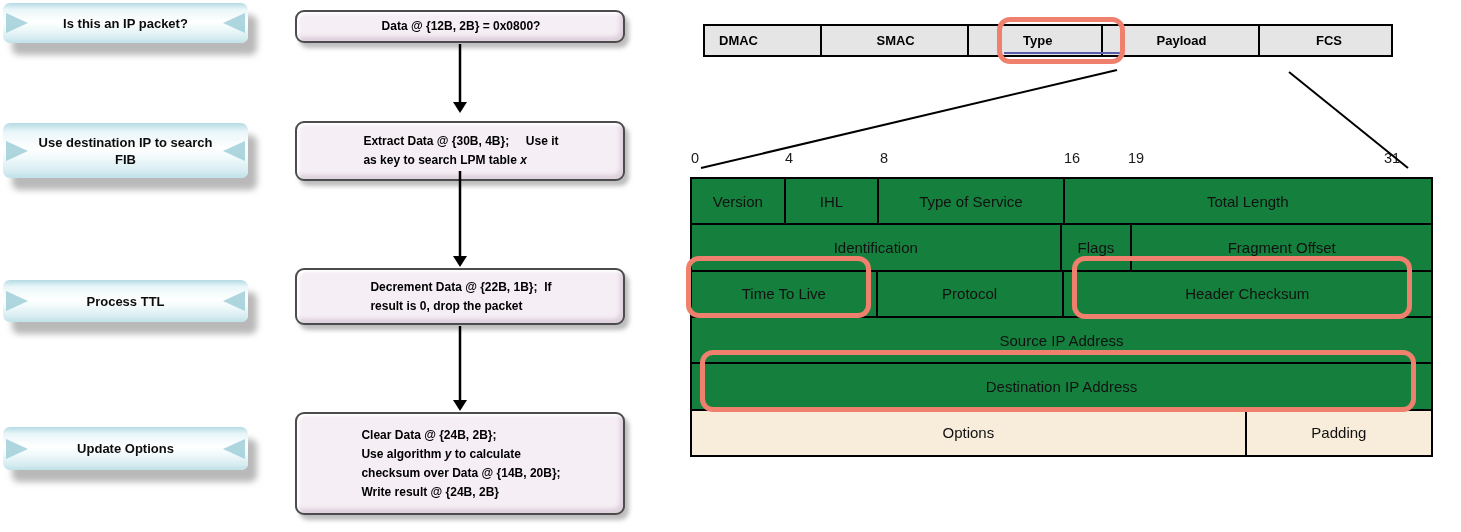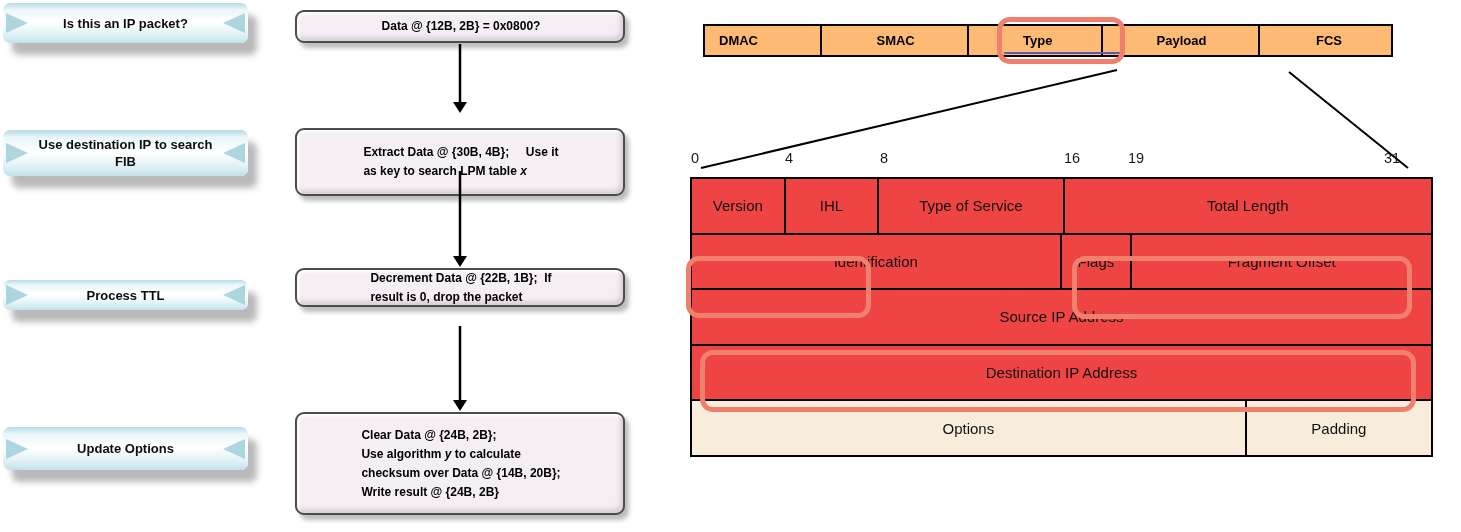--- a/index.html
+++ b/index.html
@@ -29,34 +29,34 @@
     padding:2px 14px 2px 16px;
     box-shadow:4px 5px 4px rgba(135,135,135,0.55),
                inset 2px 2px 3px #ffffff,
                inset -3px -4px 4px rgba(188,168,188,0.45);
     justify-content:center;
   }
 
   
   .eth-frame{
     position:absolute;left:703px;top:24px;width:690px;height:33px;box-sizing:border-box;
-    border:2px solid #000;background:#fdba74;display:flex;gap:40px;
+    border:2px solid #000;background:#e5e5e5;display:flex;gap:40px;
   }
   .eth-cell{display:flex;align-items:center;padding-left:14px;box-sizing:border-box;
     border-right:2px solid #000;font-weight:bold;font-size:13px;color:#000;}
   .eth-cell:last-child{border-right:none;padding-left:16px;}
 
   
   .bit-label{position:absolute;top:150px;transform:translateX(-50%);
     font-size:14.5px;color:#1a1a1a;}
 
   
   .ip-table{
     position:absolute;left:690px;top:177px;width:743px;height:280px;box-sizing:border-box;
-    border:2px solid #000;background:#ef4444;display:flex;flex-direction:column;
+    border:2px solid #000;background:#15803d;display:flex;flex-direction:column;
   }
   .ip-row{flex:1;display:flex;border-bottom:2px solid #000;box-sizing:border-box;}
   .ip-row:last-child{border-bottom:none;background:#f8ecda;}
   .ip-cell{display:flex;align-items:center;justify-content:center;box-sizing:border-box;
     border-right:2px solid #000;font-size:15px;color:#111;text-align:center;}
   .ip-cell:last-child{border-right:none;}
 
   
   .hl{position:absolute;border:5px solid #f0806e;border-radius:13px;
       box-sizing:border-box;pointer-events:none;z-index:5;}
@@ -66,35 +66,35 @@
 
   svg.overlay{position:absolute;left:0;top:0;width:1461px;height:532px;pointer-events:none;}
 </style>
 </head>
 <body>
 
 <div id="canvas">
 
   <div class="ribbon" style="top:3px;height:40px;">Is this an IP packet?</div>
 
-  <div class="ribbon" style="top:130px;height:46px;">Use destination IP to search FIB</div>
+  <div class="ribbon" style="top:123px;height:55px;">Use destination IP to search FIB</div>
 
-  <div class="ribbon" style="top:280px;height:30px;">Process TTL</div>
+  <div class="ribbon" style="top:280px;height:42px;">Process TTL</div>
 
   <div class="ribbon" style="top:427px;height:43px;">Update Options</div>
 
   <div class="flow-box" style="top:10px;height:33px;">
     <div><span>Data @ {12B, 2B} = 0x0800?</span></div>
   </div>
 
-  <div class="flow-box" style="top:128px;height:68px;">
+  <div class="flow-box" style="top:121px;height:60px;">
     <div><span>Extract Data @ {30B, 4B};&nbsp;&nbsp;&nbsp;&nbsp; Use it</span><br><span>as key to search LPM table </span><span style="font-style: italic;">x</span></div>
   </div>
 
-  <div class="flow-box" style="top:268px;height:39px;">
+  <div class="flow-box" style="top:268px;height:57px;">
     <div><span>Decrement Data @ {22B, 1B};&nbsp; If</span><br><span>result is 0, drop the packet</span></div>
   </div>
 
   <div class="flow-box" style="top:412px;height:103px;">
     <div><span>Clear Data @ {24B, 2B};</span><br><span>Use algorithm </span><span style="font-style: italic;">y</span><span> to calculate</span><br><span>checksum over Data @ {14B, 20B};</span><br><span>Write result @ {24B, 2B}</span></div>
   </div>
 
   <div class="eth-frame">
     <div class="eth-cell" style="flex:157 0 0;">DMAC</div>
     <div class="eth-cell" style="flex:140 0 0;">SMAC</div>
@@ -115,20 +115,25 @@
     <div class="ip-row">
       <div class="ip-cell" style="flex:4 0 0;">Version</div>
       <div class="ip-cell" style="flex:4 0 0;text-align:center;">IHL</div>
       <div class="ip-cell" style="flex:8 0 0;">Type of Service</div>
       <div class="ip-cell" style="flex:16 0 0;">Total Length</div>
     </div>
     <div class="ip-row">
       <div class="ip-cell" style="flex:16 0 0;">Identification</div>
       <div class="ip-cell" style="flex:3 0 0;">Flags</div>
       <div class="ip-cell" style="flex:13 0 0;">Fragment Offset</div>
+    </div>
+    <div class="ip-row">
+      <div class="ip-cell" style="flex:8 0 0;">Time To Live</div>
+      <div class="ip-cell" style="flex:8 0 0;">Protocol</div>
+      <div class="ip-cell" style="flex:16 0 0;">Header Checksum</div>
     </div>
     <div class="ip-row">
       <div class="ip-cell" style="flex:32 0 0;">Source IP Address</div>
     </div>
     <div class="ip-row">
       <div class="ip-cell" style="flex:32 0 0;">Destination IP Address</div>
     </div>
     <div class="ip-row">
       <div class="ip-cell" style="flex:24 0 0;">Options</div>
       <div class="ip-cell" style="flex:8 0 0;">Padding</div>

